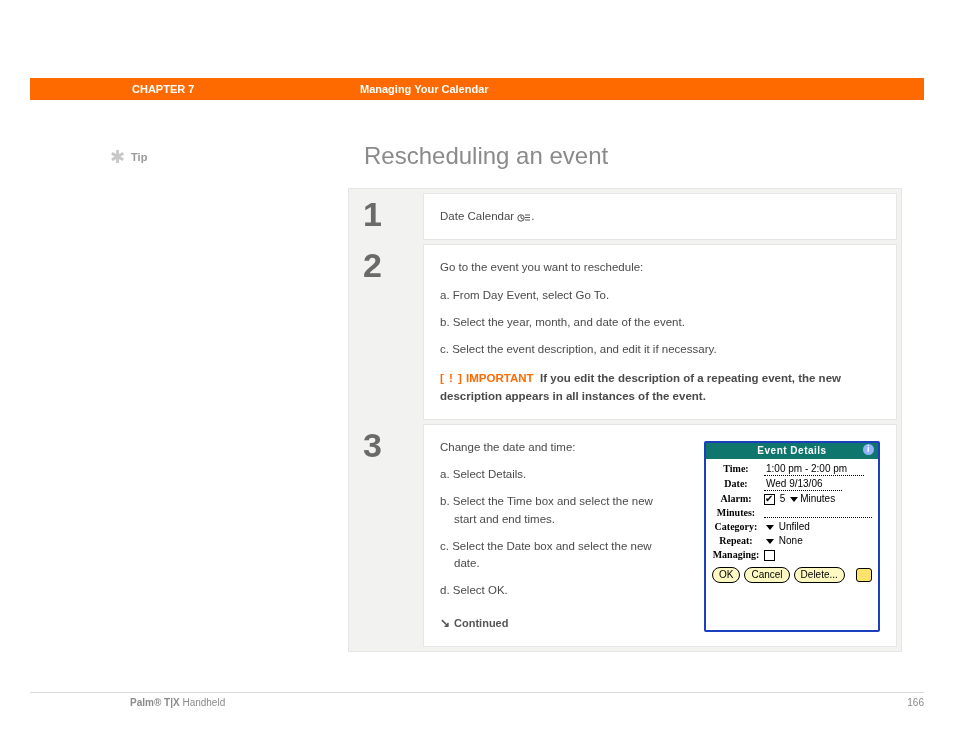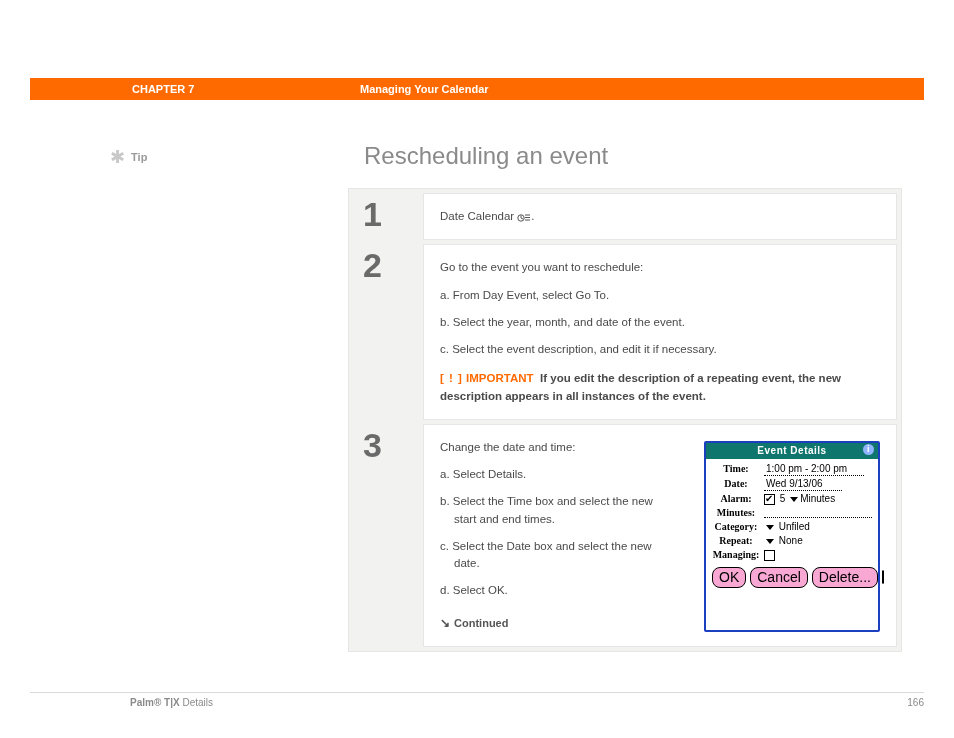--- a/index.html
+++ b/index.html
@@ -132,21 +132,21 @@
   .palm-body { padding: 4px 6px 6px 6px; }
   .palm-row { display:flex; align-items:center; margin-bottom: 2px; }
   .palm-label { width: 52px; text-align: center; font-weight: bold; padding-right: 4px; font-family: Liberation Serif, serif; }
   .palm-val { flex:1; }
   .dotted-under { border-bottom: 1px dotted #000; display:inline-block; min-width: 100px; padding: 0 2px; }
   .palm-check { display:inline-block; width:11px; height:11px; border:1px solid #000; vertical-align:middle; margin-right:2px; position:relative;}
   .palm-check.checked::after { content:"✔"; position:absolute; left:0; top:-2px; font-size:10px; }
   .palm-tri { display:inline-block; width:0; height:0; border-left:4px solid transparent; border-right:4px solid transparent; border-top:5px solid #000; vertical-align:middle; margin:0 2px; }
   .palm-buttons { display:flex; gap:4px; align-items:center; margin-top:6px; }
   .palm-btn {
-    border:1px solid #000; border-radius:8px; padding:1px 6px; font-size:14px; background:#f9a8d4;
+    border:1px solid #000; border-radius:8px; padding:1px 6px; font-size:10px; background:#fef9c3;
   }
   .palm-note-btn {
     margin-left:auto; width:16px; height:14px; border:1px solid #000; border-radius:3px; background:#ffe36b;
     position: relative;
   }
   .palm-location-line { border-bottom: 1px dotted #000; height: 10px; flex:1; }
 
   .footer {
     position: absolute;
     left: 30px; right: 30px; bottom: 30px;
@@ -282,17 +282,17 @@
             </div>
           </div>
         </div>
 
       </div>
     </div>
   </div>
 
   <div class="footer">
     <div class="footer-left">
-      <b>Palm® T|X</b><span> Details</span>
+      <b>Palm® T|X</b><span> Handheld</span>
     </div>
     <div>166</div>
   </div>
 </div>
 
 </body></html>

